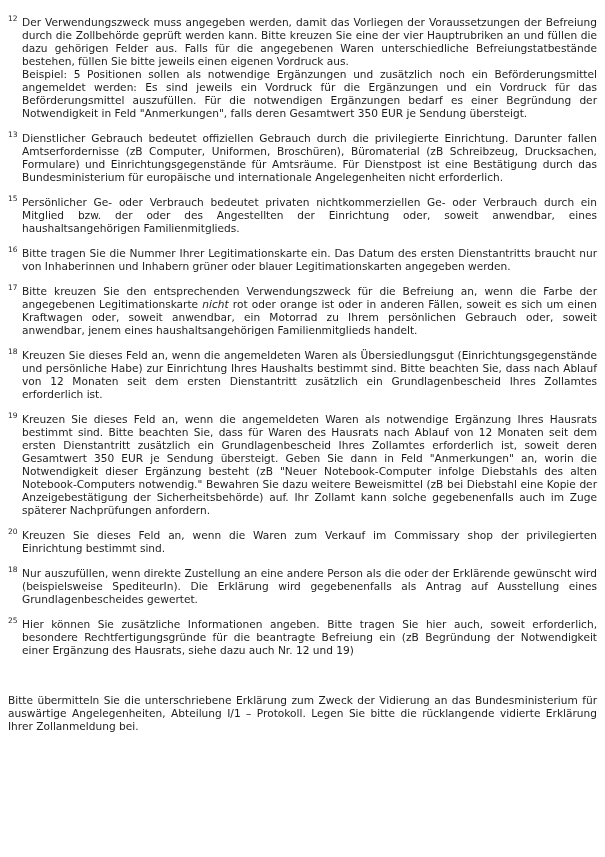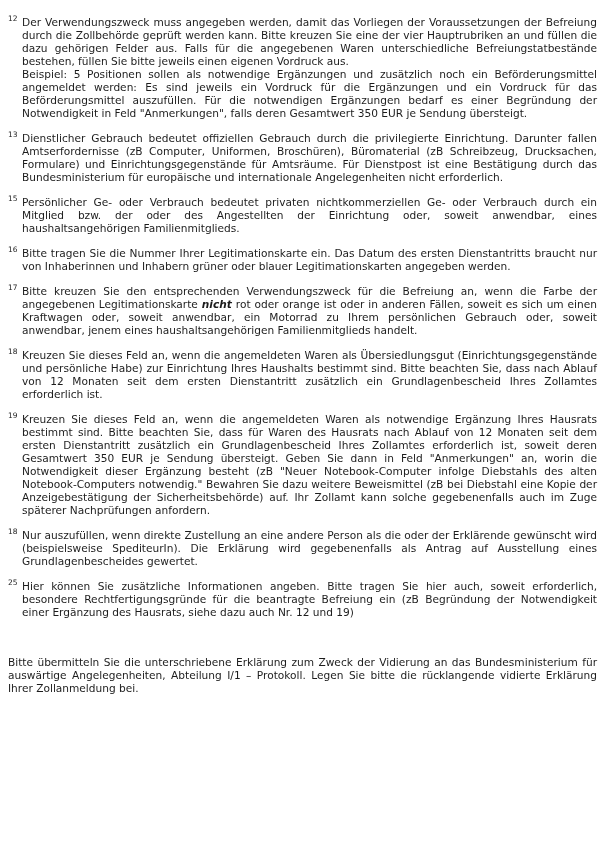--- a/index.html
+++ b/index.html
@@ -35,21 +35,21 @@
     left: 0;
     top: -2px;
     font-size: 7.5px;
     line-height: 10px;
   }
   .fn-par {
     margin: 0;
     text-align: justify;
   }
   .bi {
-    font-weight: bold;
+    font-weight: normal;
     font-style: italic;
   }
   .closing {
     margin: 37px 0 0 0;
     text-align: justify;
   }
 </style>
 </head>
 <body>
 
@@ -99,20 +99,26 @@
         </div>
   </li>
 
   <li class="footnote">
     <span class="fn-num">19</span>
     <div class="fn-body">
           <p class="fn-par"><span>Kreuzen Sie dieses Feld an, wenn die angemeldeten Waren als notwendige Ergänzung Ihres Hausrats bestimmt sind. Bitte beachten Sie, dass für Waren des Hausrats nach Ablauf von 12 Monaten seit dem ersten Dienstantritt zusätzlich ein Grundlagenbescheid Ihres Zollamtes erforderlich ist, soweit deren Gesamtwert 350 EUR je Sendung übersteigt. Geben Sie dann in Feld "Anmerkungen" an, worin die Notwendigkeit dieser Ergänzung besteht (zB "Neuer Notebook-Computer infolge Diebstahls des alten Notebook-Computers notwendig." Bewahren Sie dazu weitere Beweismittel (zB bei Diebstahl eine Kopie der Anzeigebestätigung der Sicherheitsbehörde) auf. Ihr Zollamt kann solche gegebenenfalls auch im Zuge späterer Nachprüfungen anfordern.</span></p>
         </div>
   </li>
 
+  <li class="footnote">
+    <span class="fn-num">20</span>
+    <div class="fn-body">
+          <p class="fn-par"><span>Kreuzen Sie dieses Feld an, wenn die Waren zum Verkauf im Commissary shop der privilegierten Einrichtung bestimmt sind.</span></p>
+        </div>
+  </li>
 
 
   <li class="footnote">
     <span class="fn-num">18</span>
     <div class="fn-body">
           <p class="fn-par"><span>Nur auszufüllen, wenn direkte Zustellung an eine andere Person als die oder der Erklärende gewünscht wird (beispielsweise SpediteurIn). Die Erklärung wird gegebenenfalls als Antrag auf Ausstellung eines Grundlagenbescheides gewertet.</span></p>
         </div>
   </li>
 
 

